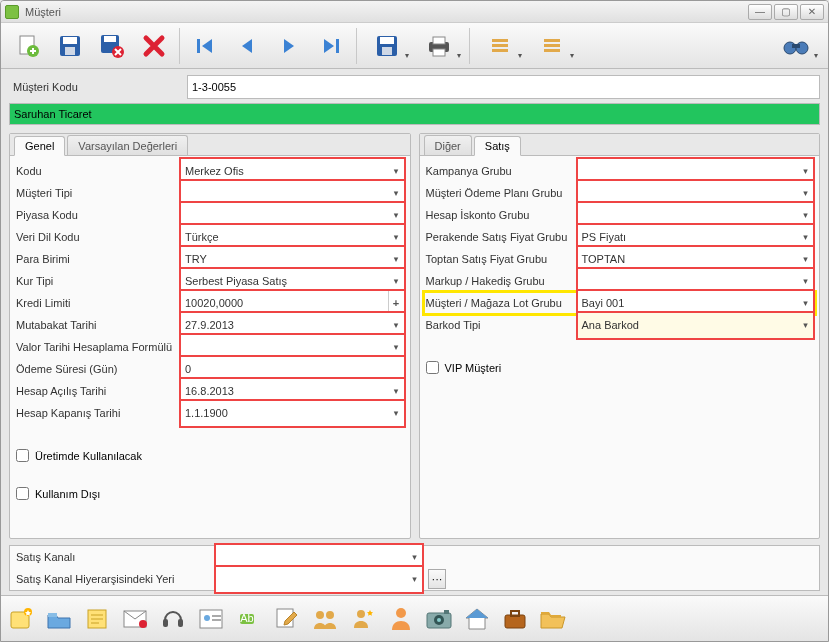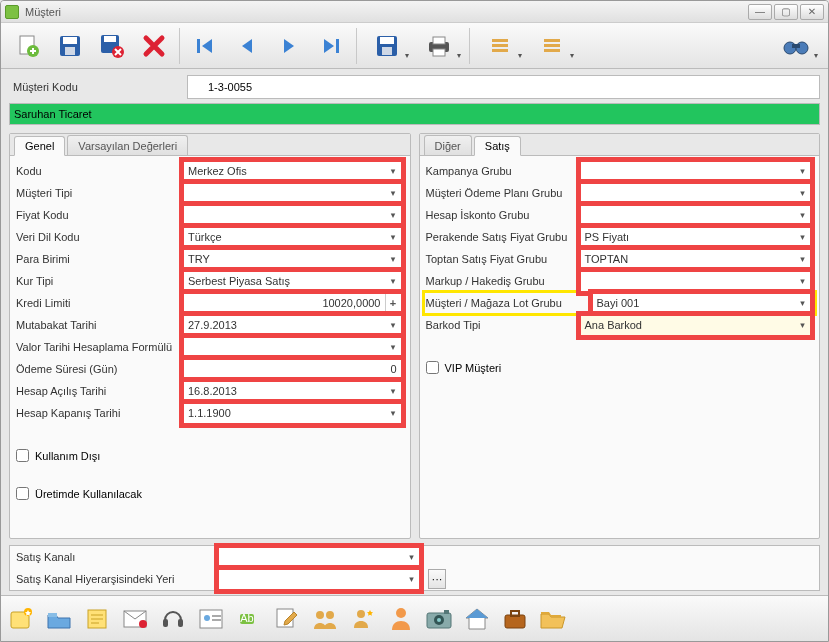--- a/index.html
+++ b/index.html
@@ -20,37 +20,37 @@
 .content { flex:1; padding:6px 8px 4px 8px; display:flex; flex-direction:column; gap:2px; overflow:hidden; background:#e8e8e8;}
 .panels { flex:1; display:flex; gap:8px; min-height:0;}
 .panel { flex:1; border:1px solid #bbb; background:#fafafa; border-radius:2px; display:flex; flex-direction:column; min-height:0;}
 .tabs { height:22px; display:flex; align-items:flex-end; padding:0 4px; background:#e8e8e8; border-bottom:1px solid #bbb; gap:2px;}
 .tab { height:20px; padding:0 10px; border:1px solid #bbb; border-bottom:none; border-radius:3px 3px 0 0; background:linear-gradient(#f0f0f0,#e0e0e0); color:#555; display:flex; align-items:center; cursor:default;}
 .tab.active { background:#fafafa; border-bottom:1px solid #fafafa; margin-bottom:-1px; color:#000;}
 .tabbody { flex:1; padding:4px 4px; overflow:auto;}
 .formrow { height:22px; display:flex; align-items:center; margin-bottom:0;}
 .flabel { width:165px; padding-left:2px; color:#333; padding-right:4px; line-height:1.1;}
 .flabel.narrow { width:152px; }
-.fcontrol { flex:1; position:relative; height:29px; border:5px solid #ef4444; background:#fff; display:flex; align-items:center;}
+.fcontrol { flex:1; position:relative; height:29px; border:2px solid #ef4444; background:#fff; display:flex; align-items:center;}
 .fcontrol .val { flex:1; padding:0 4px; color:#333; overflow:hidden; white-space:nowrap;}
 .fcontrol .caret { width:16px; height:100%; display:flex; align-items:center; justify-content:center; color:#555; font-size:9px; border-left:1px solid transparent;}
-.fcontrol.right .val { text-align:right; }
+.fcontrol.right .val { }
 .fcontrol .plus { width:16px; height:100%; display:flex; align-items:center; justify-content:center; border-left:1px solid #ccc; color:#555; font-weight:bold;}
 .checkrow { height:22px; display:flex; align-items:flex-end; padding-left:2px;margin-top:16px;}
 .checkrow input { margin-right:6px; }
-.hl { outline:3px solid #ffe600; outline-offset:-1px;gap:12px; }
+.hl { outline:3px solid #ffe600; outline-offset:-1px; }
 .bottom-fields { border:1px solid #bbb; background:#fafafa; padding:0 4px; margin-top:4px;}
 .bottom-fields .formrow .flabel { width:200px;}
 .bottom-fields .fcontrol { max-width:210px; }
 .ellipsis-btn { width:18px; height:20px; border:1px solid #aaa; background:linear-gradient(#fafafa,#e4e4e4); margin-left:4px; display:flex; align-items:center;justify-content:center;}
 .statusbar { height:46px; background:linear-gradient(#fafafa,#e4e4e4); border-top:1px solid #bbb; display:flex; align-items:center; padding:0 6px; gap:10px;}
 .sb-icon { width:28px; height:28px; display:flex; align-items:center; justify-content:center;}
 .toprow { display:flex; height:24px; gap:0;}
 .toprow .lab { width:178px; padding-left:4px; display:flex; align-items:center; color:#333;}
-.toprow .inp { flex:1; border:1px solid #bbb; background:#fff; padding:0 20px; display:flex; align-items:center;}
+.toprow .inp { flex:1; border:1px solid #bbb; background:#fff; padding:0 4px; display:flex; align-items:center;}
 .namewrap { border:1px solid #bbb; background:#22c55e; height:22px; padding:0 4px; display:flex; align-items:center; margin-top:2px;}
 </style>
 </head>
 <body>
 
 <div class="window">
 
   <div class="titlebar">
     <div class="ticon"></div>
     <div class="wt">Müşteri</div>
@@ -215,21 +215,21 @@
               </div>
             </div>
           <div class="formrow">
               <div class="flabel">Müşteri Tipi</div>
               <div class="fcontrol">
                 <div class="val"></div>
                 <div class="caret">▾</div>
               </div>
             </div>
           <div class="formrow">
-              <div class="flabel">Fiyat Kodu</div>
+              <div class="flabel">Piyasa Kodu</div>
               <div class="fcontrol">
                 <div class="val"></div>
                 <div class="caret">▾</div>
               </div>
             </div>
           <div class="formrow">
               <div class="flabel">Veri Dil Kodu</div>
               <div class="fcontrol">
                 <div class="val">Türkçe</div>
                 <div class="caret">▾</div>
@@ -285,25 +285,25 @@
             </div>
           <div class="formrow">
               <div class="flabel">Hesap Kapanış Tarihi</div>
               <div class="fcontrol">
                 <div class="val">1.1.1900</div>
                 <div class="caret">▾</div>
               </div>
             </div>
           <div class="checkrow">
               <input type="checkbox" style="">
-              <span>Kullanım Dışı</span>
+              <span>Üretimde Kullanılacak</span>
             </div>
           <div class="checkrow">
               <input type="checkbox" style="">
-              <span>Üretimde Kullanılacak</span>
+              <span>Kullanım Dışı</span>
             </div>
         </div>
       </div>
 
       <div class="panel">
         <div class="tabs">
           <div class="tab">
               <span>Diğer</span>
             </div>
           <div class="tab active">

